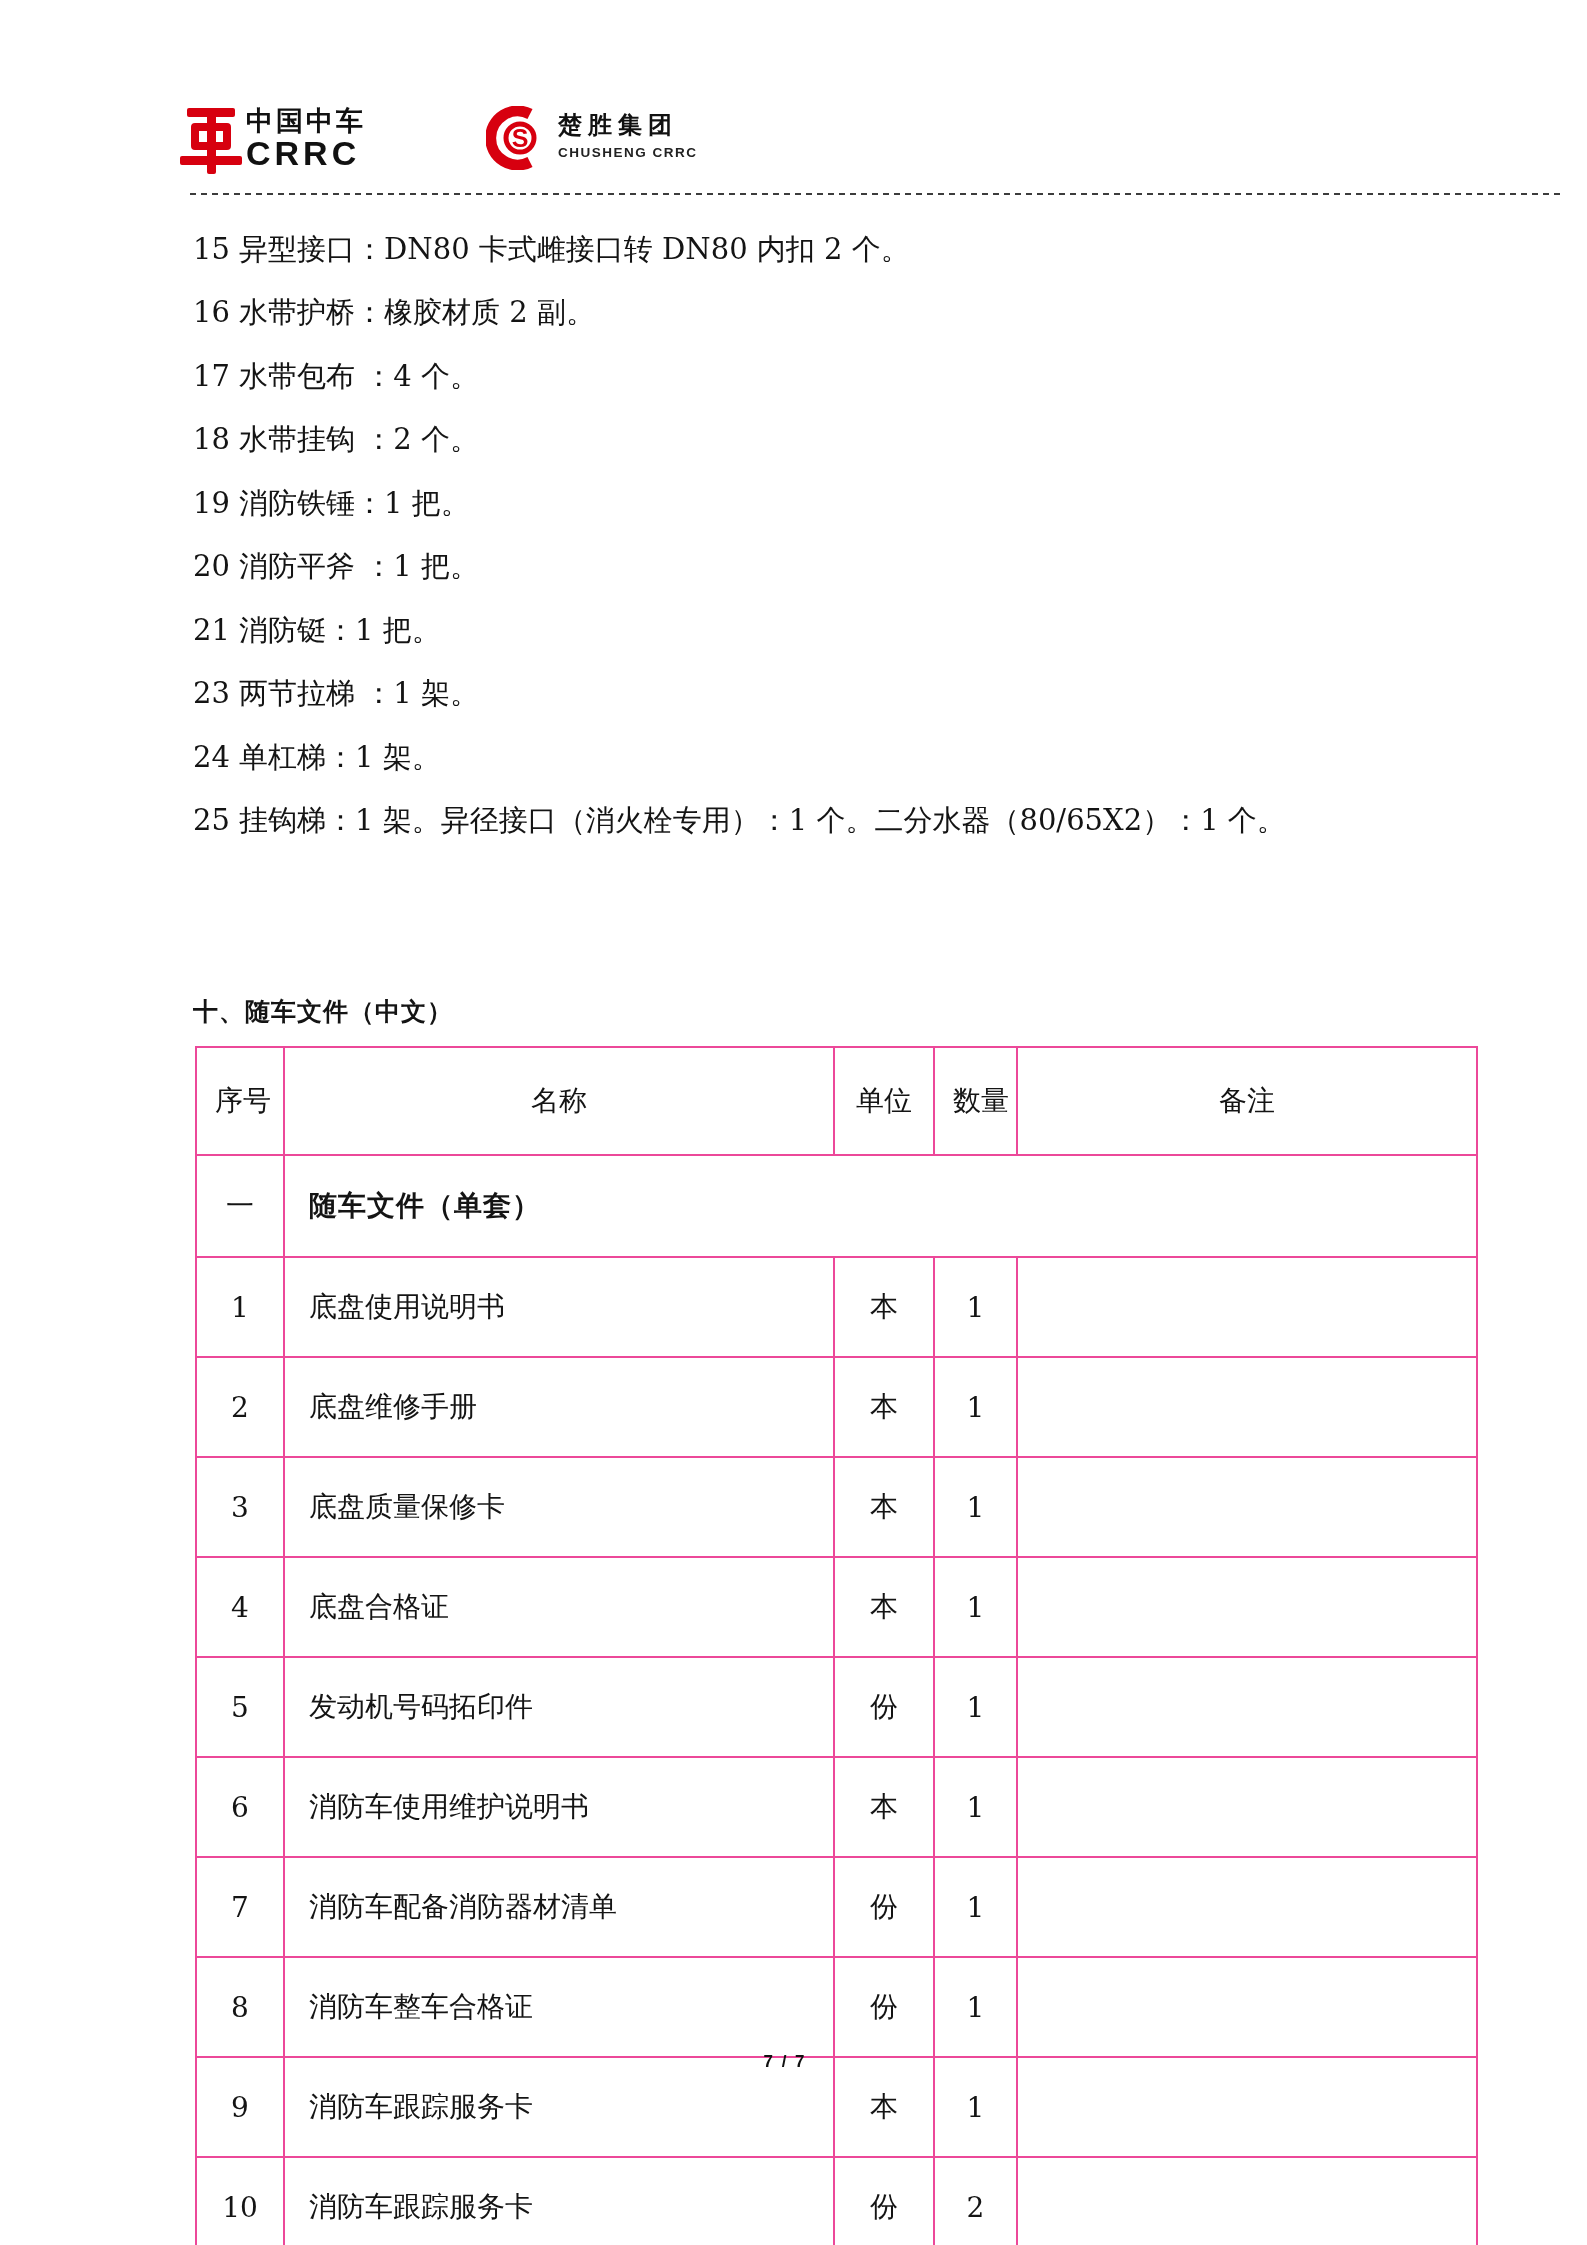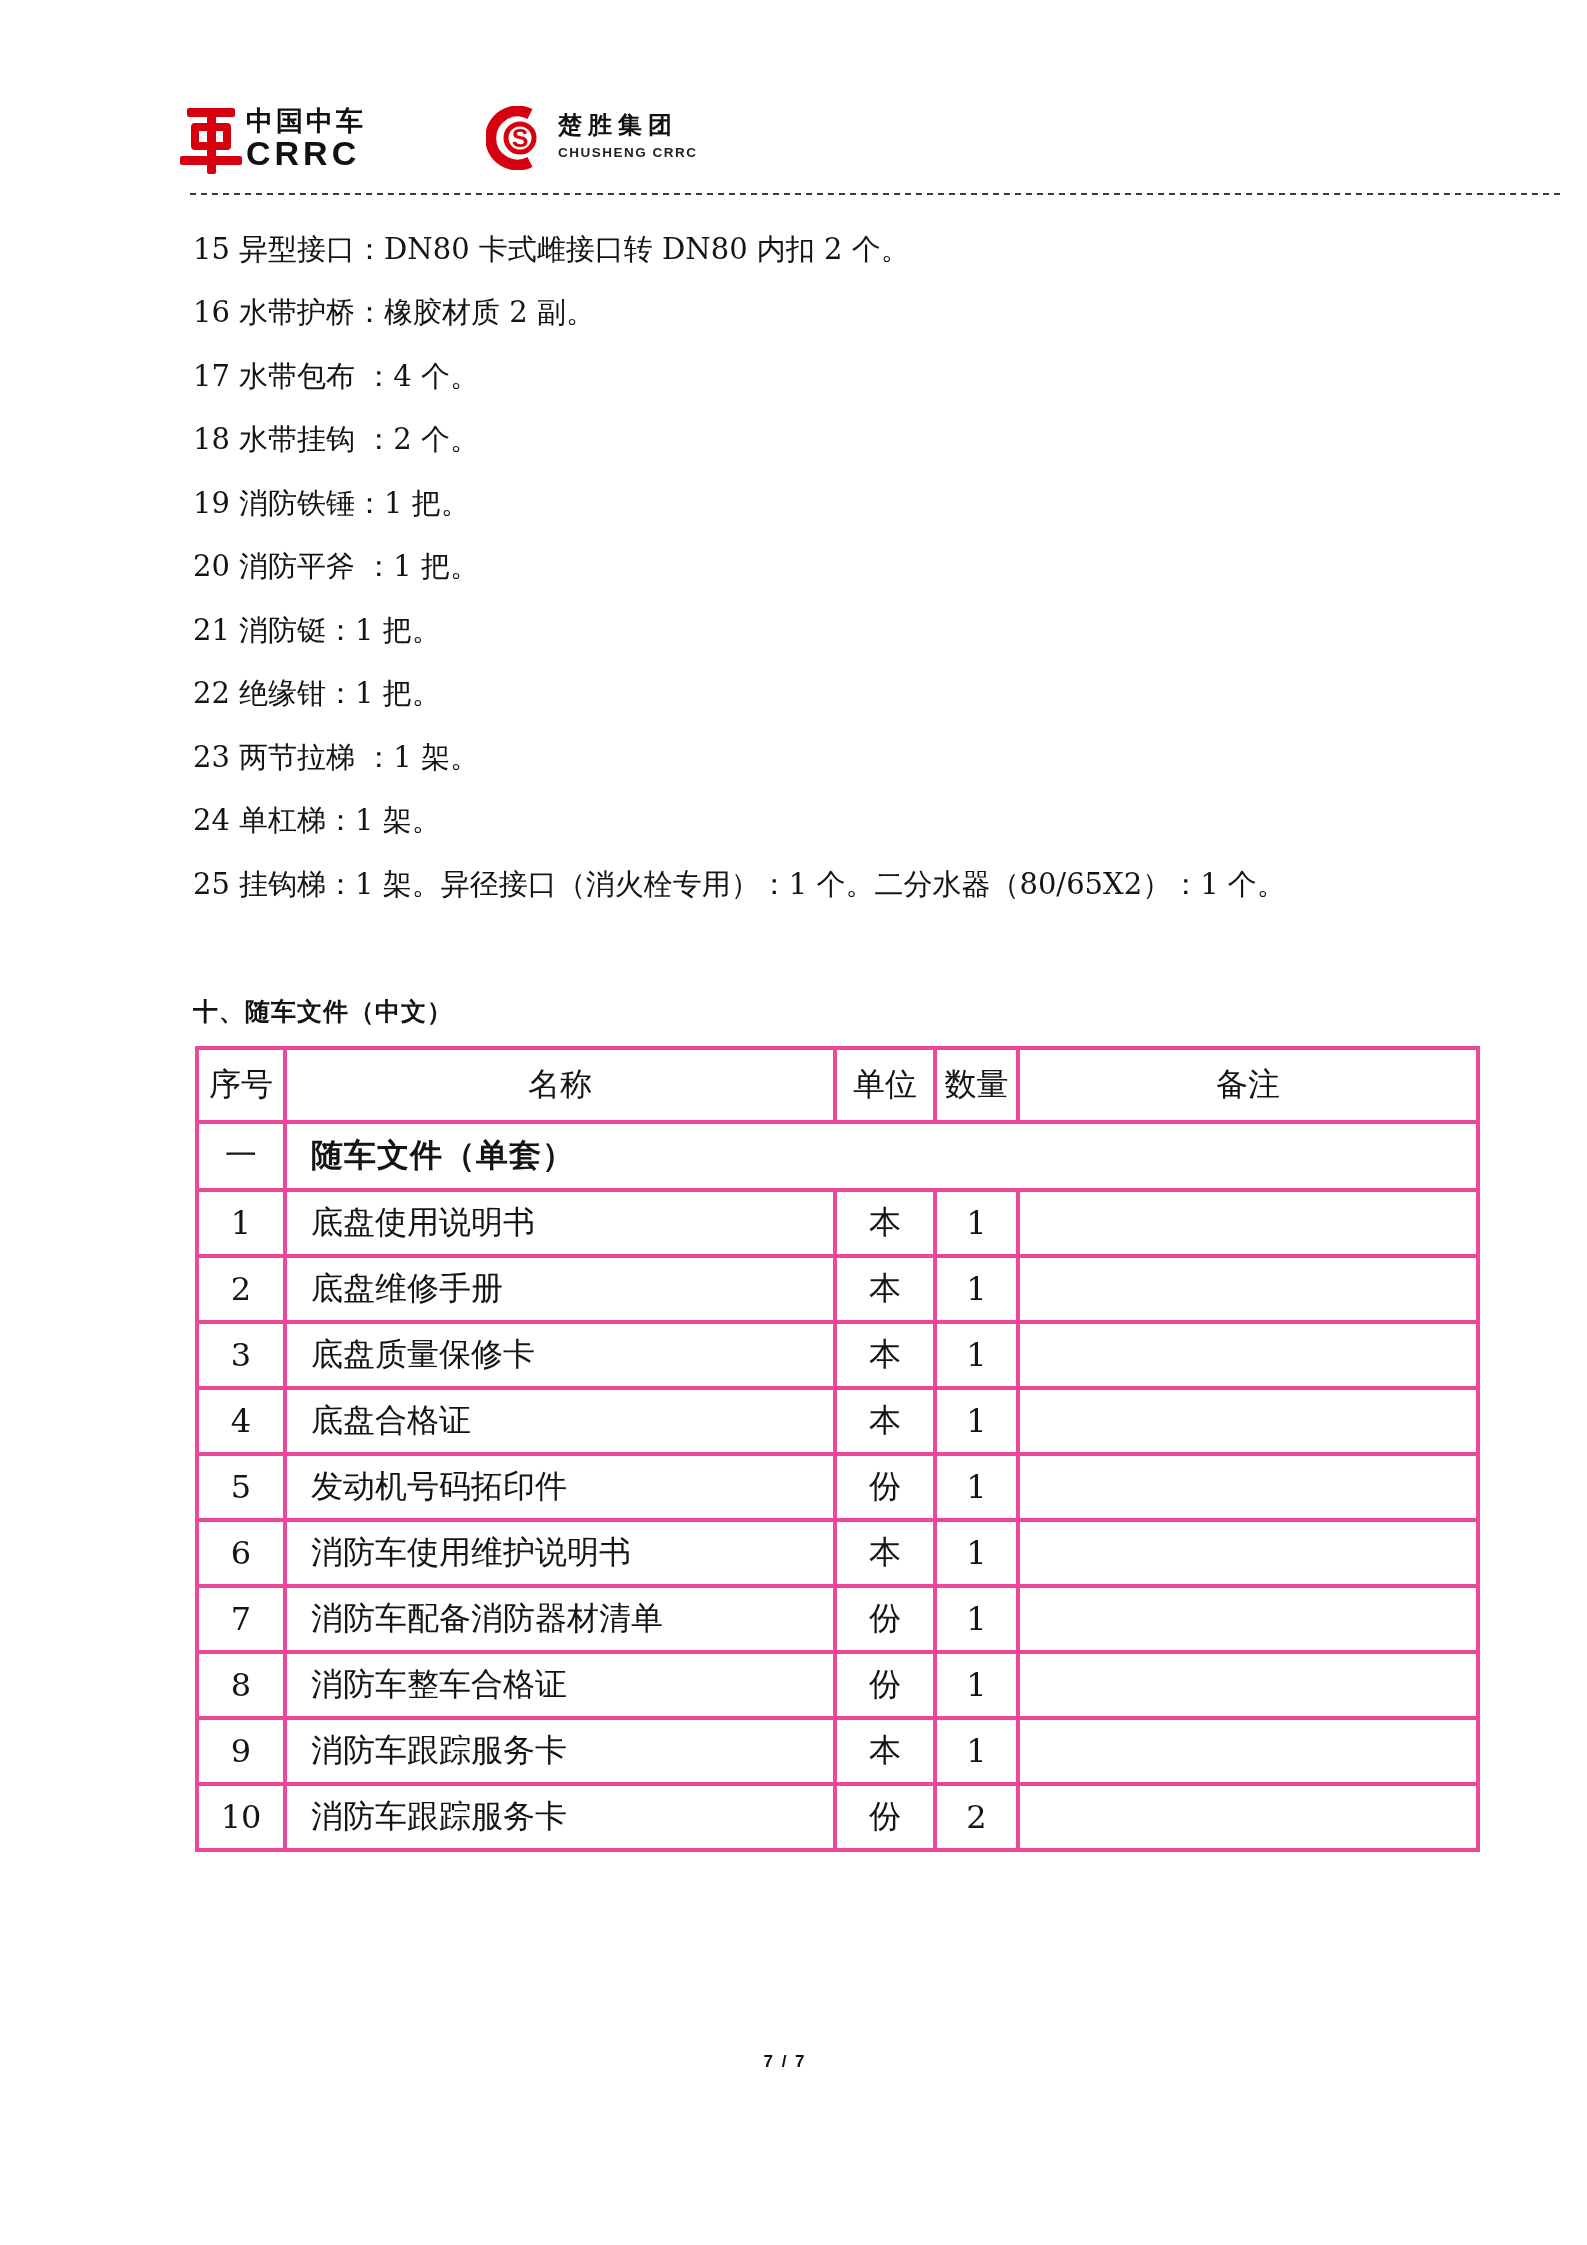--- a/index.html
+++ b/index.html
@@ -42,24 +42,24 @@
   .section-title { position:absolute; left:193px; top:995px; font-size:25px; font-weight:bold; letter-spacing:1px; }
 
   
   .doc-table { position:absolute; left:195px; top:1046px; border-collapse:collapse; table-layout:fixed; width:1281px; }
   .doc-table col.c-no   { width:88px; }
   .doc-table col.c-name { width:550px; }
   .doc-table col.c-unit { width:100px; }
   .doc-table col.c-qty  { width:83px; }
   .doc-table col.c-note { width:460px; }
   .doc-table th, .doc-table td {
-    border:4px solid #ec4899;
-    font-size:32px; font-weight:normal;
+    border:2px solid #ec4899;
+    font-size:28px; font-weight:normal;
     text-align:center; vertical-align:middle;
-    padding:0; overflow:hidden; white-space:nowrap;
+    padding:18px; overflow:hidden; white-space:nowrap;
   }
   .doc-table tr.head-row  th { height:70px; }
   .doc-table tr.group-row td { height:64px; }
   .doc-table tr.data-row  td { height:62px; }
   .doc-table td.name-cell { text-align:left; padding-left:24px;border-radius:24px; }
   .doc-table tr.group-row td.name-cell { font-weight:bold; letter-spacing:1px; }
 
   
   .page-number {
     position:absolute; left:0; top:2052px; width:1570px;
@@ -100,21 +100,20 @@
   <div class="header-divider"></div>
 
   <ol class="equip-list">
     <li>15 异型接口：DN80 卡式雌接口转 DN80 内扣 2 个。</li>
     <li>16 水带护桥：橡胶材质 2 副。</li>
     <li>17 水带包布 ：4 个。</li>
     <li>18 水带挂钩 ：2 个。</li>
     <li>19 消防铁锤：1 把。</li>
     <li>20 消防平斧 ：1 把。</li>
     <li>21 消防铤：1 把。</li>
-    <li>22 绝缘钳：1 把。</li>
     <li>23 两节拉梯 ：1 架。</li>
     <li>24 单杠梯：1 架。</li>
     <li>25 挂钩梯：1 架。异径接口（消火栓专用）：1 个。二分水器（80/65X2）：1 个。</li>
   </ol>
 
   <div class="section-title">十、随车文件（中文）</div>
 
   <table class="doc-table">
     <colgroup>
       <col class="c-no">

